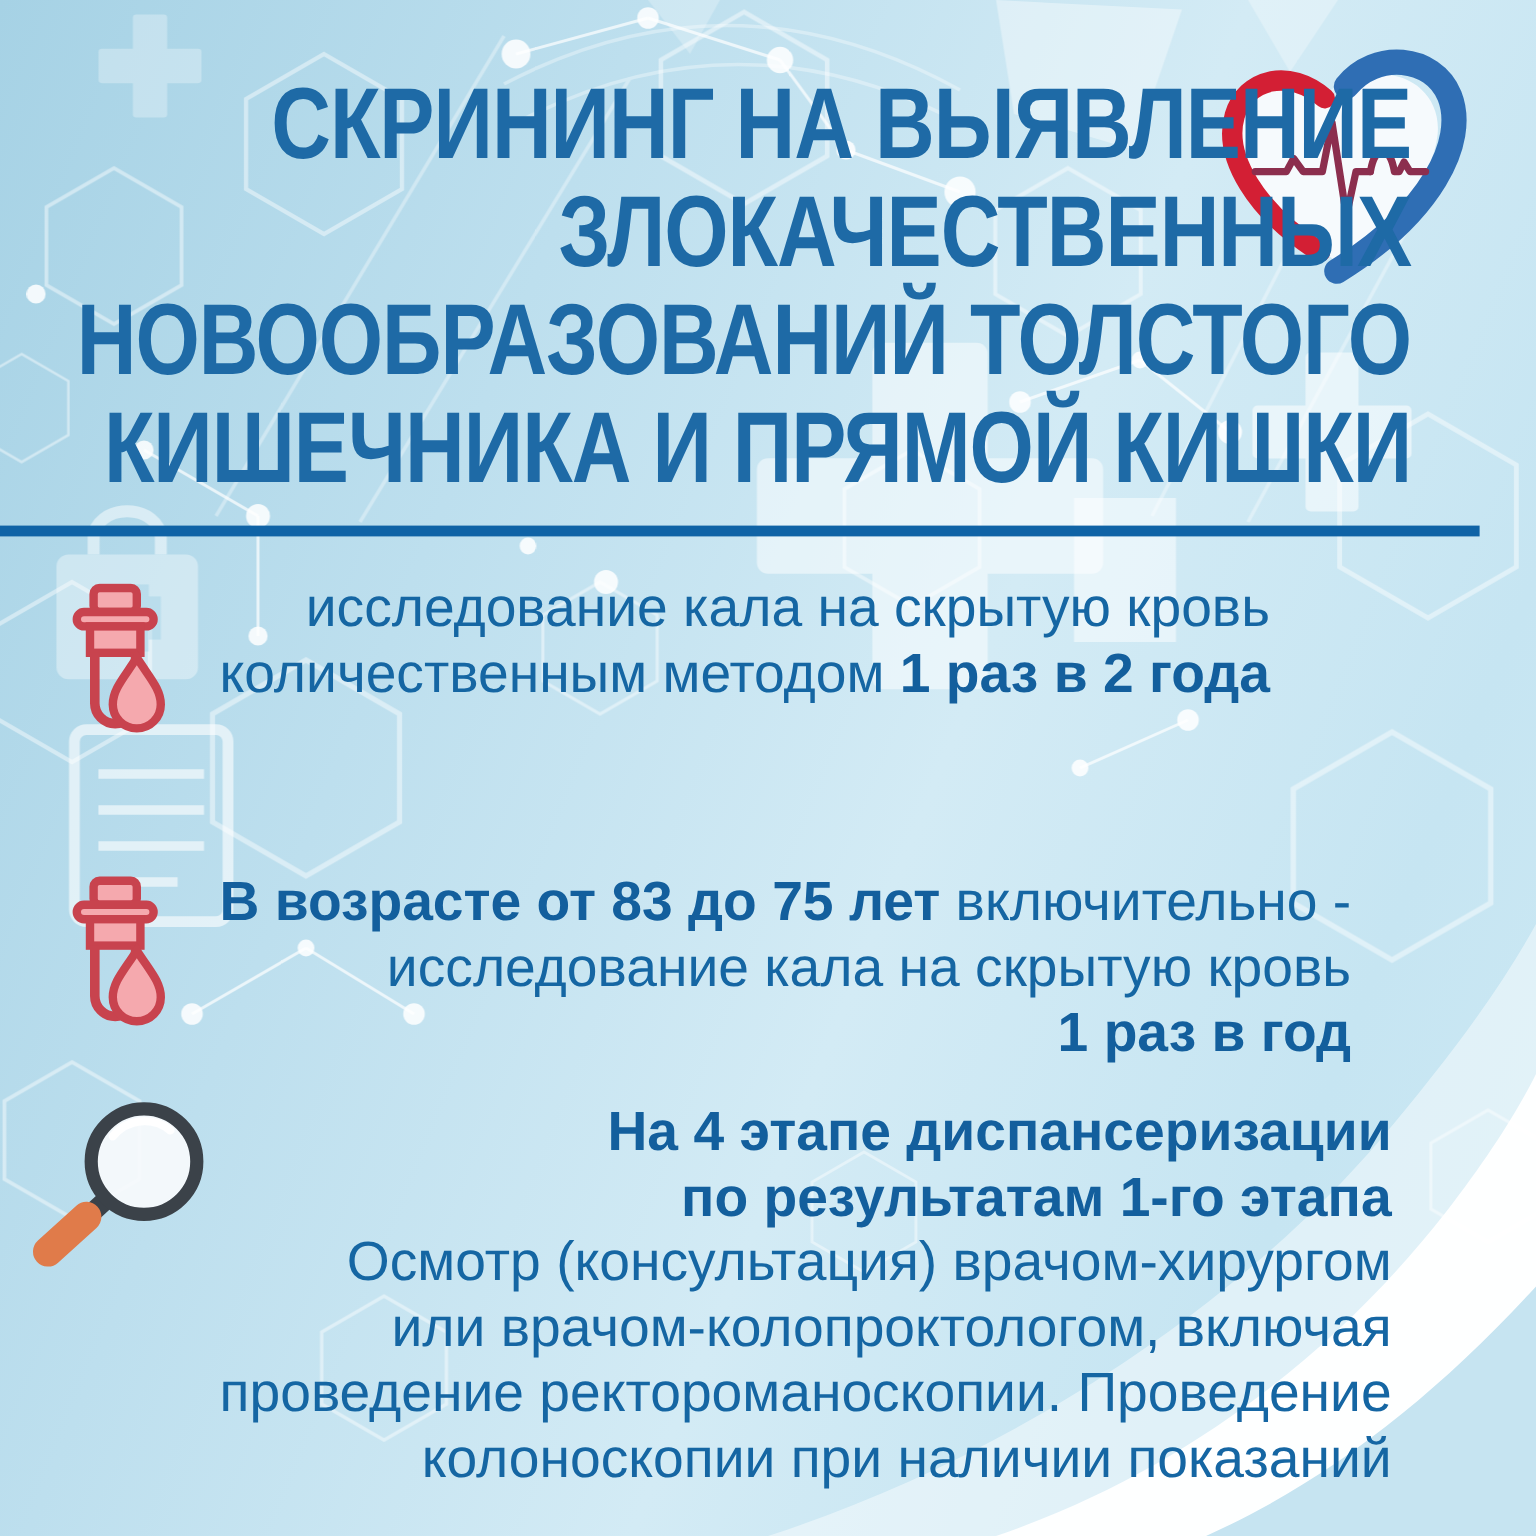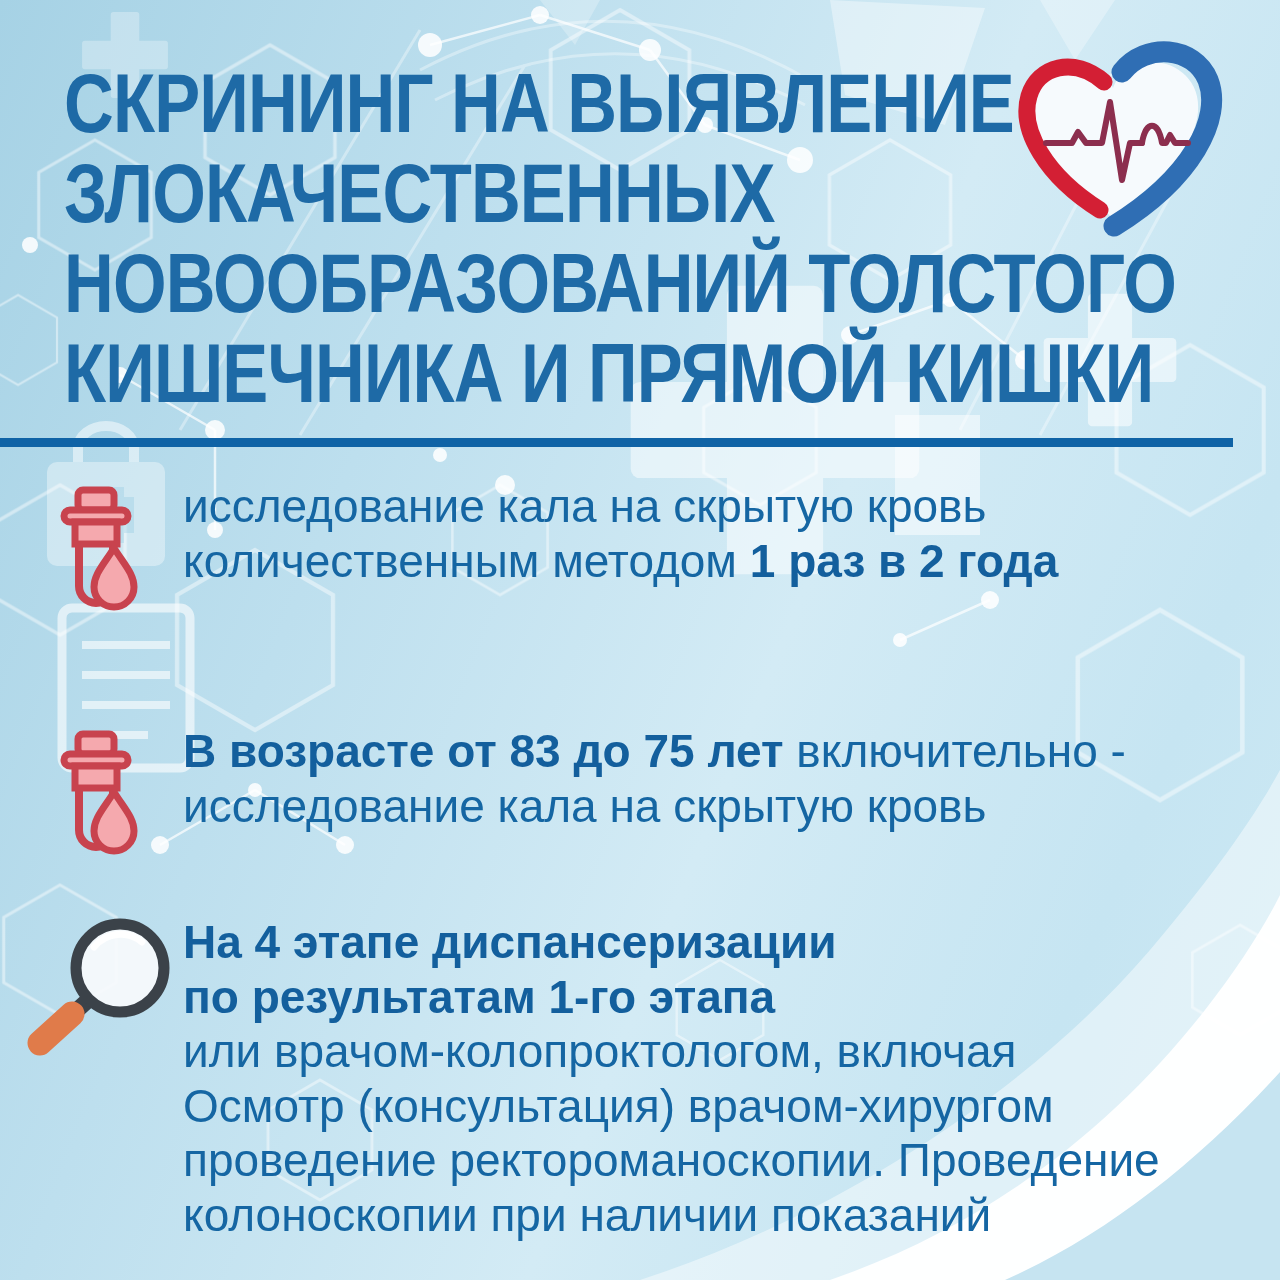--- a/index.html
+++ b/index.html
@@ -2,21 +2,21 @@
 <html lang="ru"><head>
 <meta charset="utf-8">
 <style>
   html,body{margin:0;padding:0;}
   body{width:1280px;height:1280px;overflow:hidden;
        font-family:"Liberation Sans",sans-serif;}
   .poster{position:relative;width:1280px;height:1280px;
           background:linear-gradient(112deg,#a6d2e5 0%,#bad faa 0%,#bddfee 30%,#d3ebf5 58%,#c6e5f2 82%,#cde9f4 100%);
           overflow:hidden;}
   
-  .poster{background:linear-gradient(112deg,#a6d2e5 0%,#bddfee 30%,#d3ebf5 58%,#c6e5f2 82%,#cde9f4 100%);}
+  .poster{background:linear-gradient(112deg,#a6d2e5 0%,#bddfee 30%,#d3ebf5 58%,#c6e5f2 82%,#cde9f4 100%);text-align:right;}
   .bg{position:absolute;inset:0;z-index:0;pointer-events:none;}
   .content{position:absolute;inset:0;z-index:2;}
 
   .title{position:absolute;left:64px;top:58px;
          color:#1e6aa6;font-weight:bold;font-size:84px;line-height:90px;
          transform:scaleX(0.82);transform-origin:0 0;white-space:nowrap;
          letter-spacing:-1px;}
   .divider{position:absolute;left:0;top:438px;width:1233px;height:9px;background:#0f63a6;}
 
   .bullet{position:absolute;}
@@ -175,34 +175,35 @@
       <svg class="icon-abs" style="left:54px;top:730px" width="86" height="132" viewBox="0 0 86 132">
         <rect x="24" y="4" width="36" height="20" rx="5" fill="#f5a9ae" stroke="#c8434e" stroke-width="7"></rect>
         <rect x="10" y="24" width="64" height="12" rx="6" fill="#f5a9ae" stroke="#c8434e" stroke-width="7"></rect>
         <rect x="21" y="36" width="42" height="22" fill="#f5a9ae" stroke="#c8434e" stroke-width="7"></rect>
         <path d="M 25,58 V 100 a 17,17 0 0 0 34,0 V 58" fill="none" stroke="#c8434e" stroke-width="8"></path>
         <path d="M 60,62 C 50,78 40,88 40,101 a 20,20 0 0 0 40,0 C 80,88 70,78 60,62 Z" fill="#f5a9ae" stroke="#c8434e" stroke-width="7"></path>
       </svg>
       <div class="btext" style="left:183px;top:724px">
         <span class="line"><span class="b">В возрасте от 83 до 75 лет</span><span> включительно -</span><span class="b"></span></span>
         <span class="line"><span class="b"></span><span>исследование кала на скрытую кровь</span><span class="b"></span></span>
+        <span class="line"><span class="b">1 раз в год</span><span></span><span class="b"></span></span>
       </div>
     </div>
 
     <div class="bullet">
       <svg class="icon-abs" style="left:16px;top:912px" width="160" height="148" viewBox="0 0 160 148">
         <line x1="70" y1="90" x2="58" y2="101" stroke="#3b4249" stroke-width="16" stroke-linecap="round"></line>
         <line x1="56" y1="102" x2="24" y2="131" stroke="#e07b4a" stroke-width="25" stroke-linecap="round"></line>
         <circle cx="104" cy="56" r="44" fill="#f7fafc" fill-opacity="0.92" stroke="#3b4249" stroke-width="11"></circle>
         <path d="M 78,35 A 34,34 0 0 1 126,30" fill="none" stroke="#ffffff" stroke-width="7" stroke-linecap="round" opacity="0.9"></path>
       </svg>
       <div class="btext" style="left:183px;top:915px">
         <span class="line"><span class="b">На 4 этапе диспансеризации</span><span></span><span class="b"></span></span>
         <span class="line"><span class="b">по результатам 1-го этапа</span><span></span><span class="b"></span></span>
+        <span class="line"><span class="b"></span><span>Осмотр (консультация) врачом-хирургом</span><span class="b"></span></span>
         <span class="line"><span class="b"></span><span>или врачом-колопроктологом, включая</span><span class="b"></span></span>
-        <span class="line"><span class="b"></span><span>Осмотр (консультация) врачом-хирургом</span><span class="b"></span></span>
         <span class="line"><span class="b"></span><span>проведение ректороманоскопии. Проведение</span><span class="b"></span></span>
         <span class="line"><span class="b"></span><span>колоноскопии при наличии показаний</span><span class="b"></span></span>
       </div>
     </div>
 
   </div>
 </div>
 
 </body></html>

